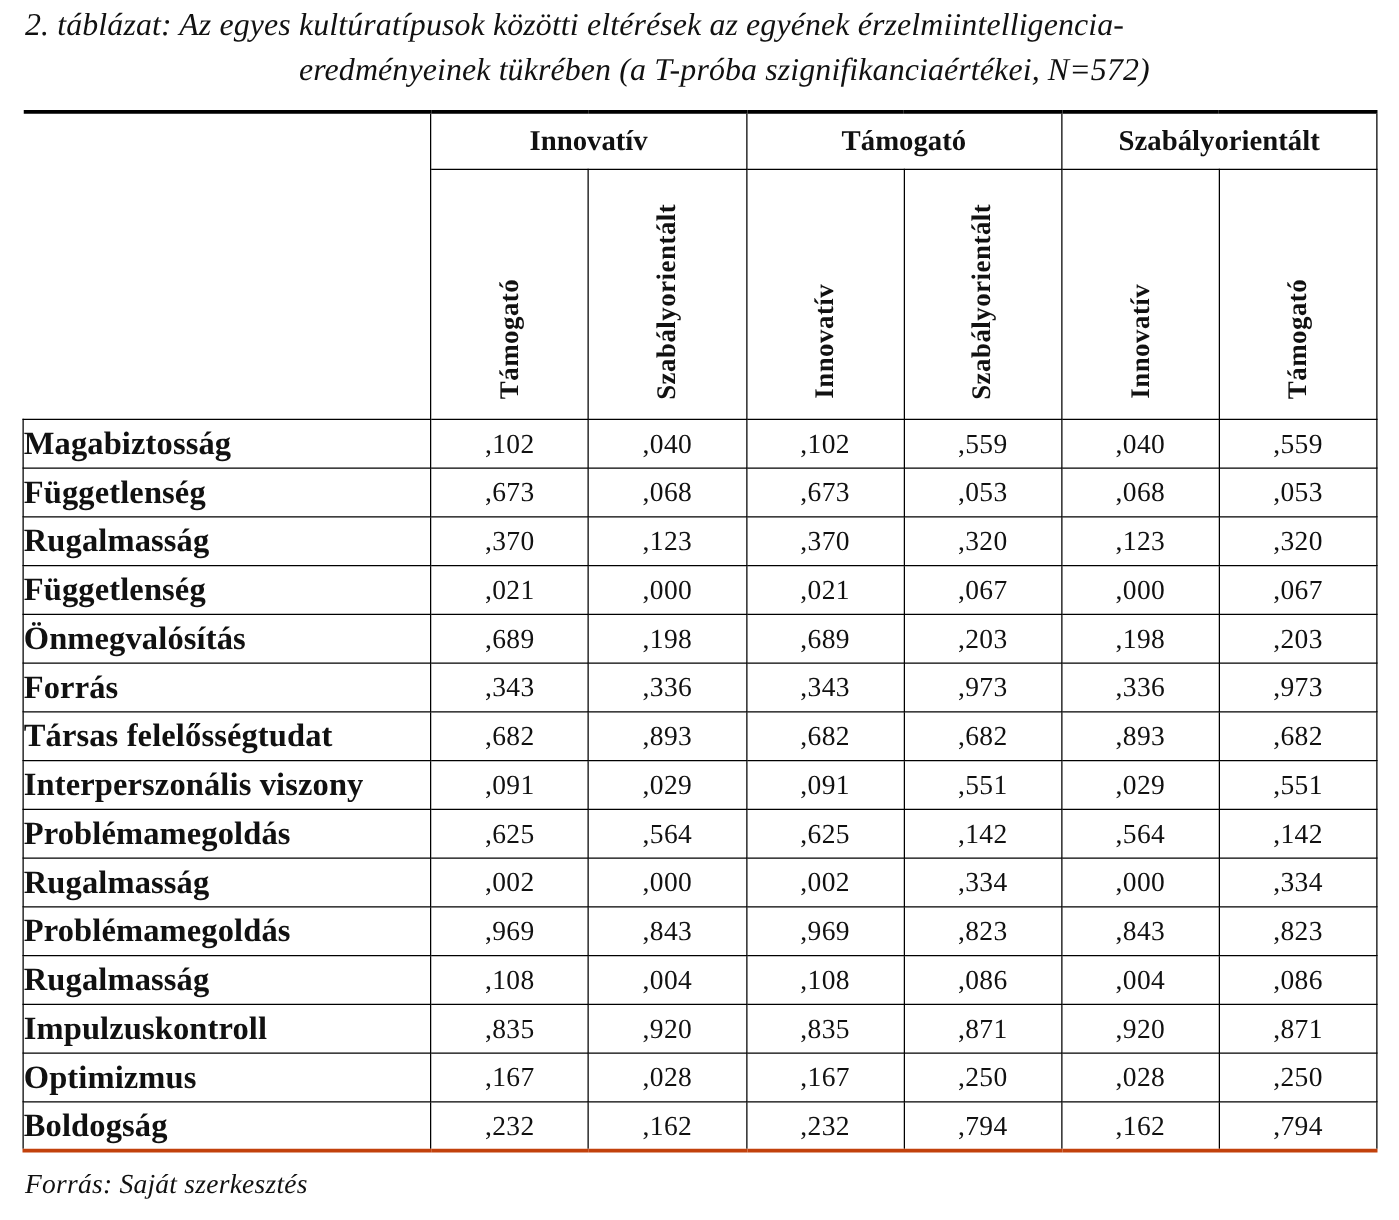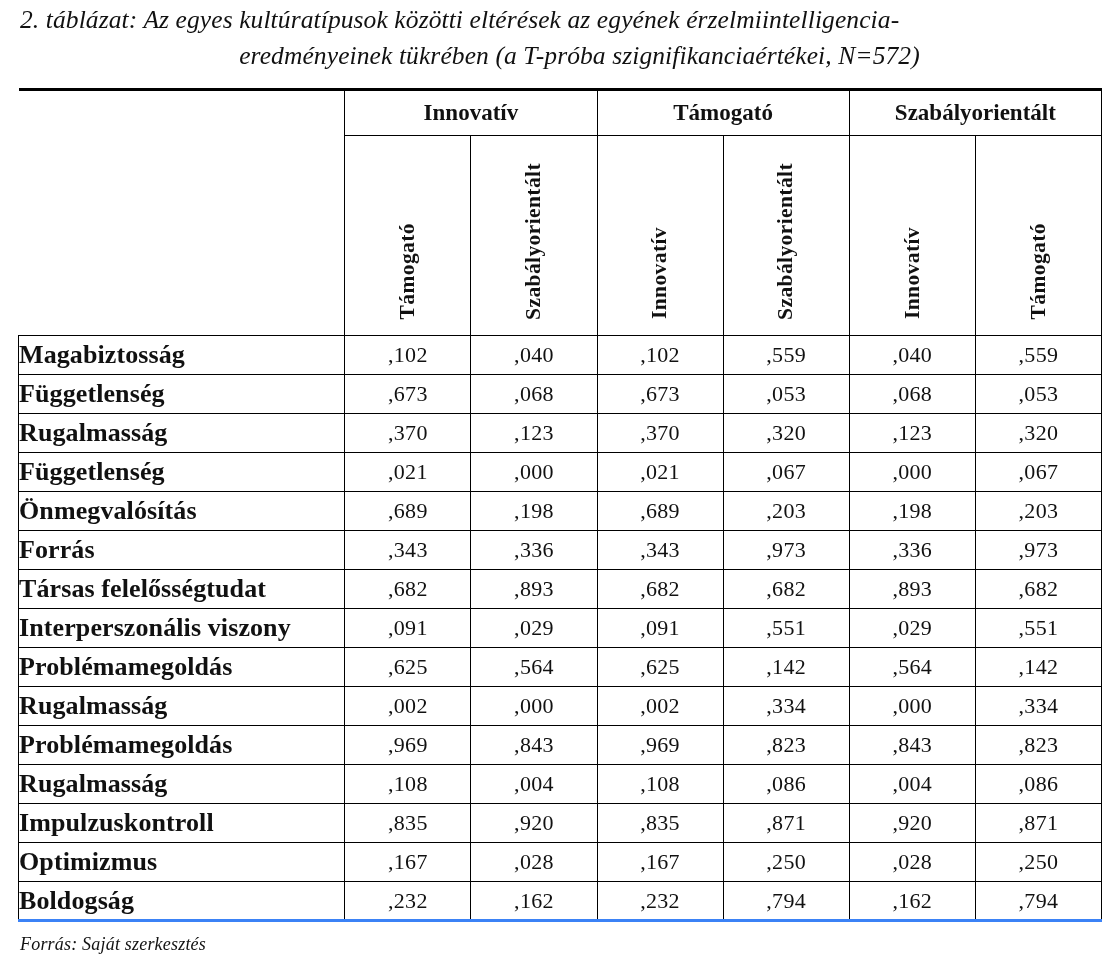--- a/index.html
+++ b/index.html
@@ -100,26 +100,26 @@
     letter-spacing: 0.1px;
   }
   td.val {
     text-align: center;
     font-size: 22px;
     letter-spacing: 0.3px;
   }
   td.sh-light { background: #d6d6d6; text-align: center; }
   td.sh-dark  { background: #a3a3a3; }
 
-  tbody tr:last-child td { border-bottom: 3px solid #3b82f6; }
+  tbody tr:last-child td { border-bottom: 3px solid #c2410c; }
 
   
   .source {
     font-style: italic;
-    font-size: 18px;
+    font-size: 22px;
     margin: 12px 0 0 4px;
     letter-spacing: 0.2px;
   }
 </style>
 </head>
 <body>
 
 <div class="page">
 
   <div class="title">

